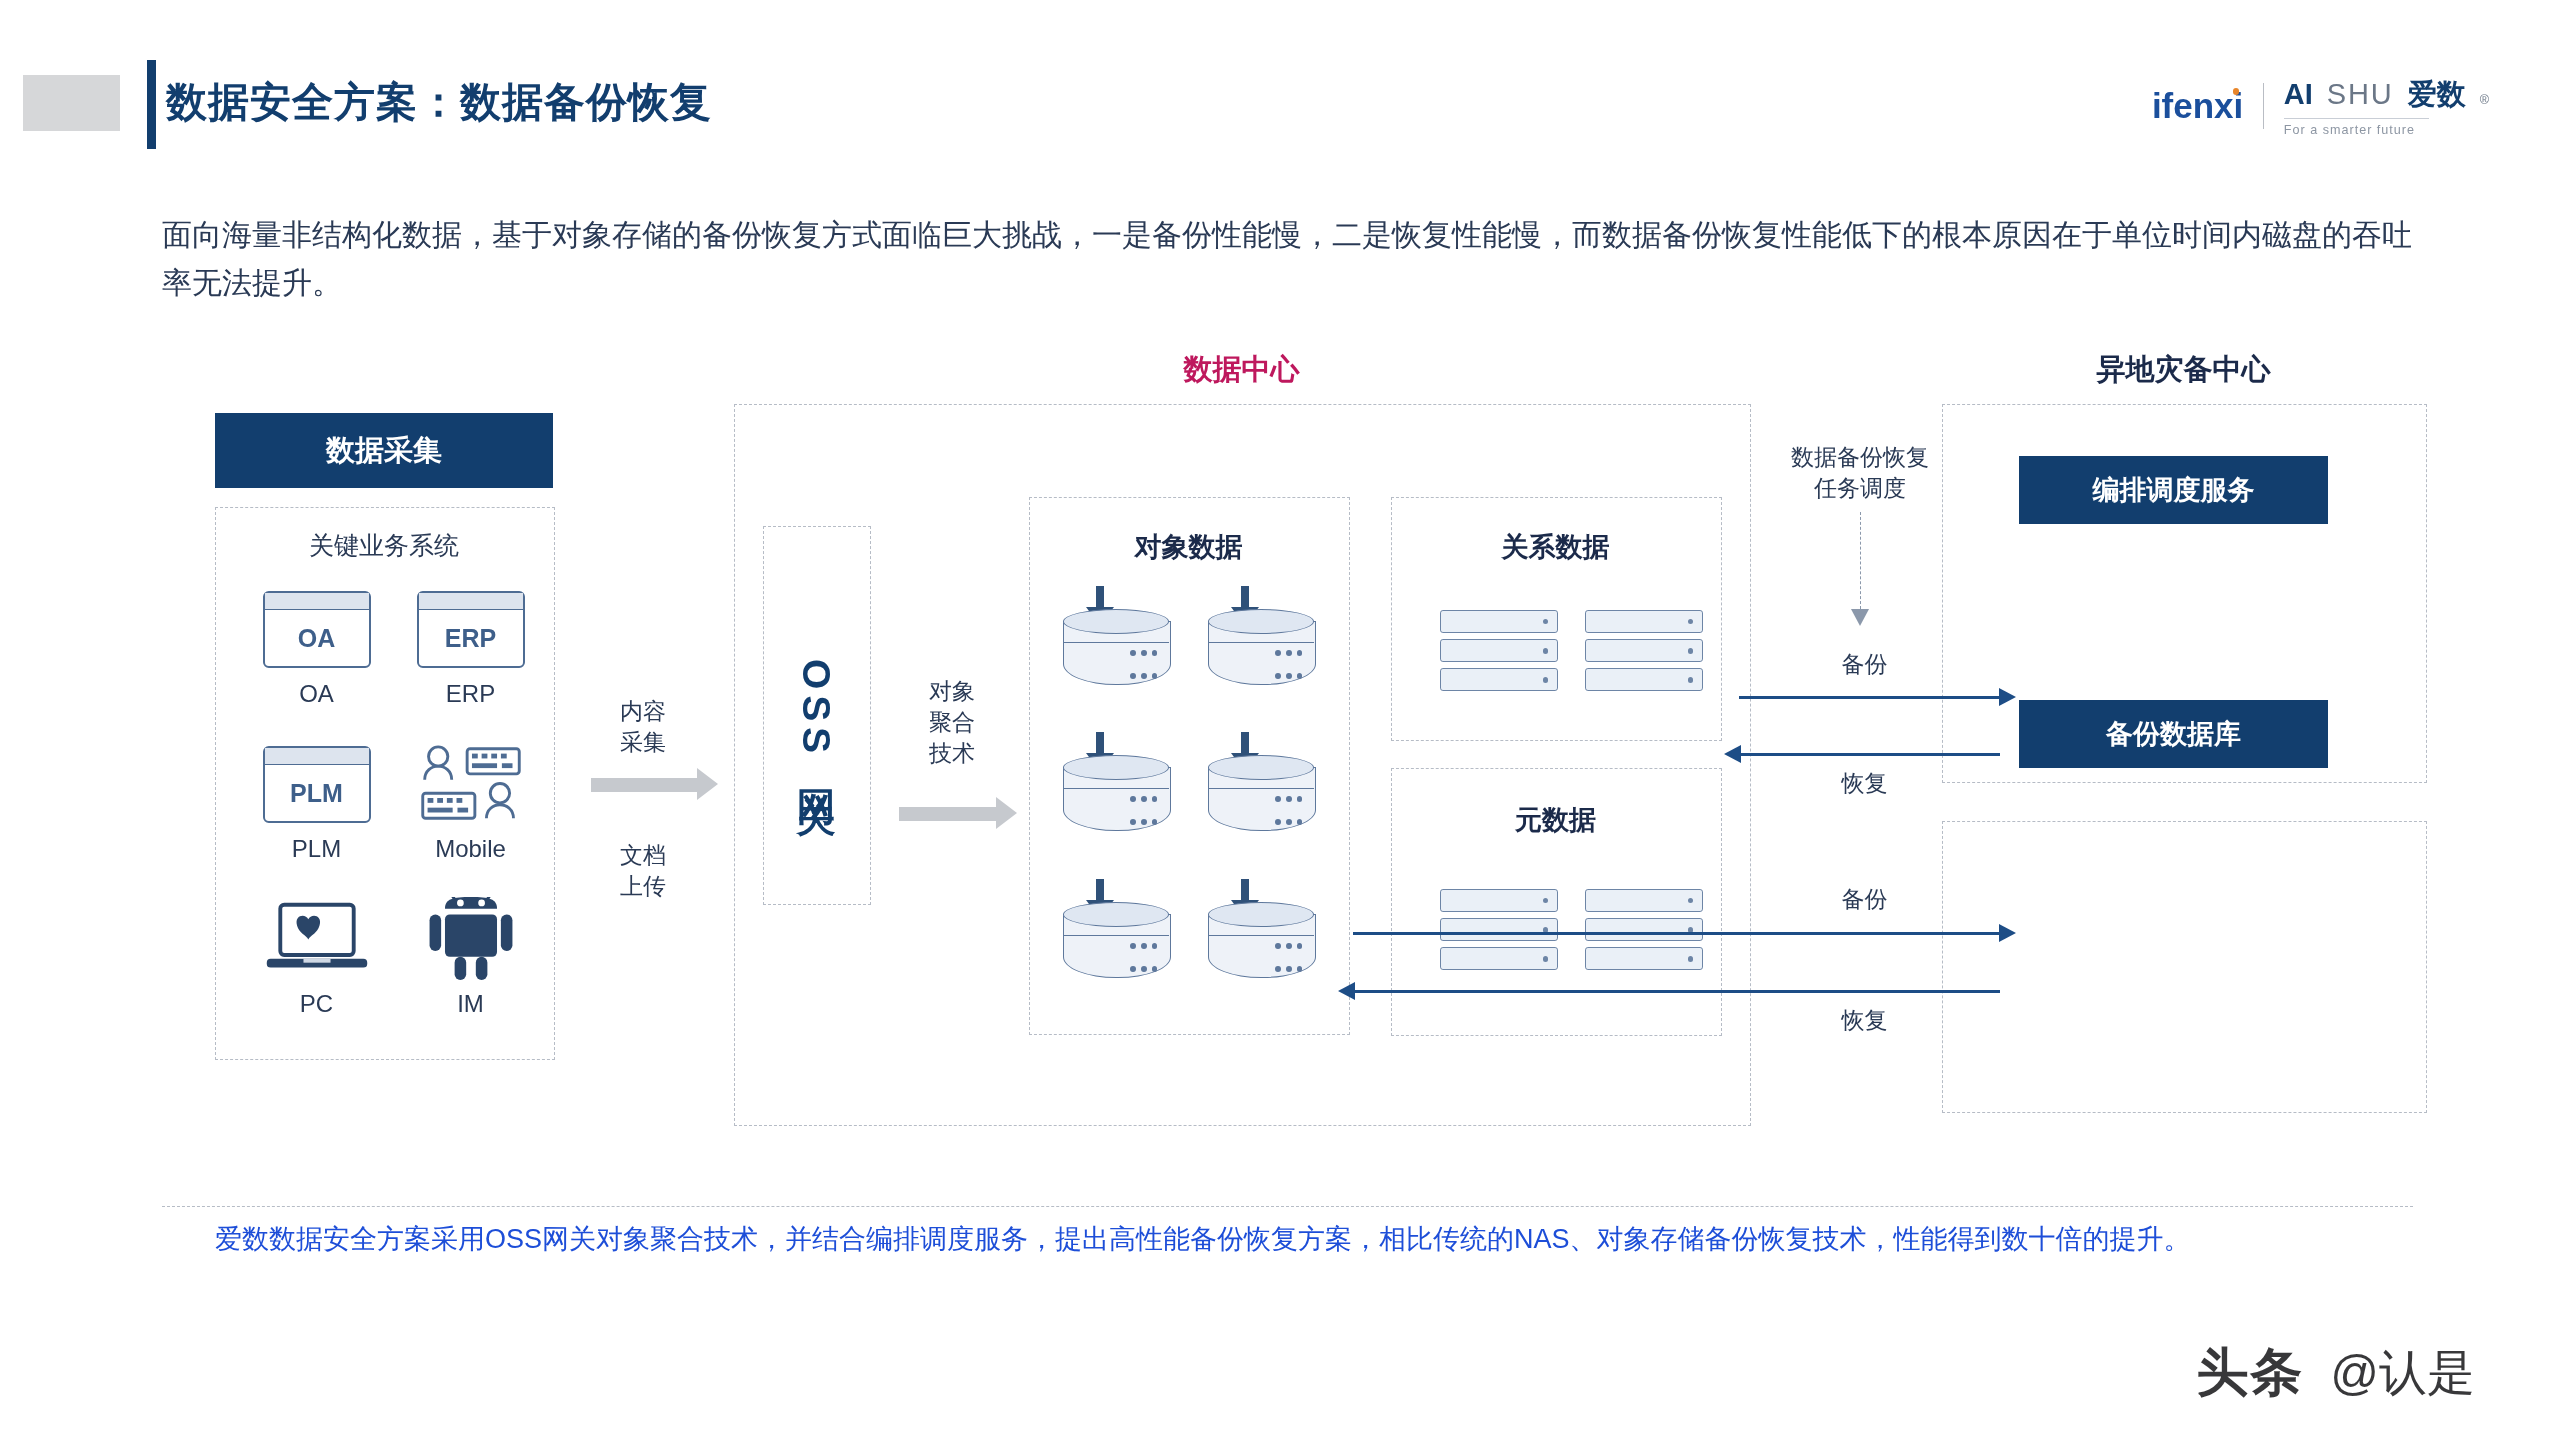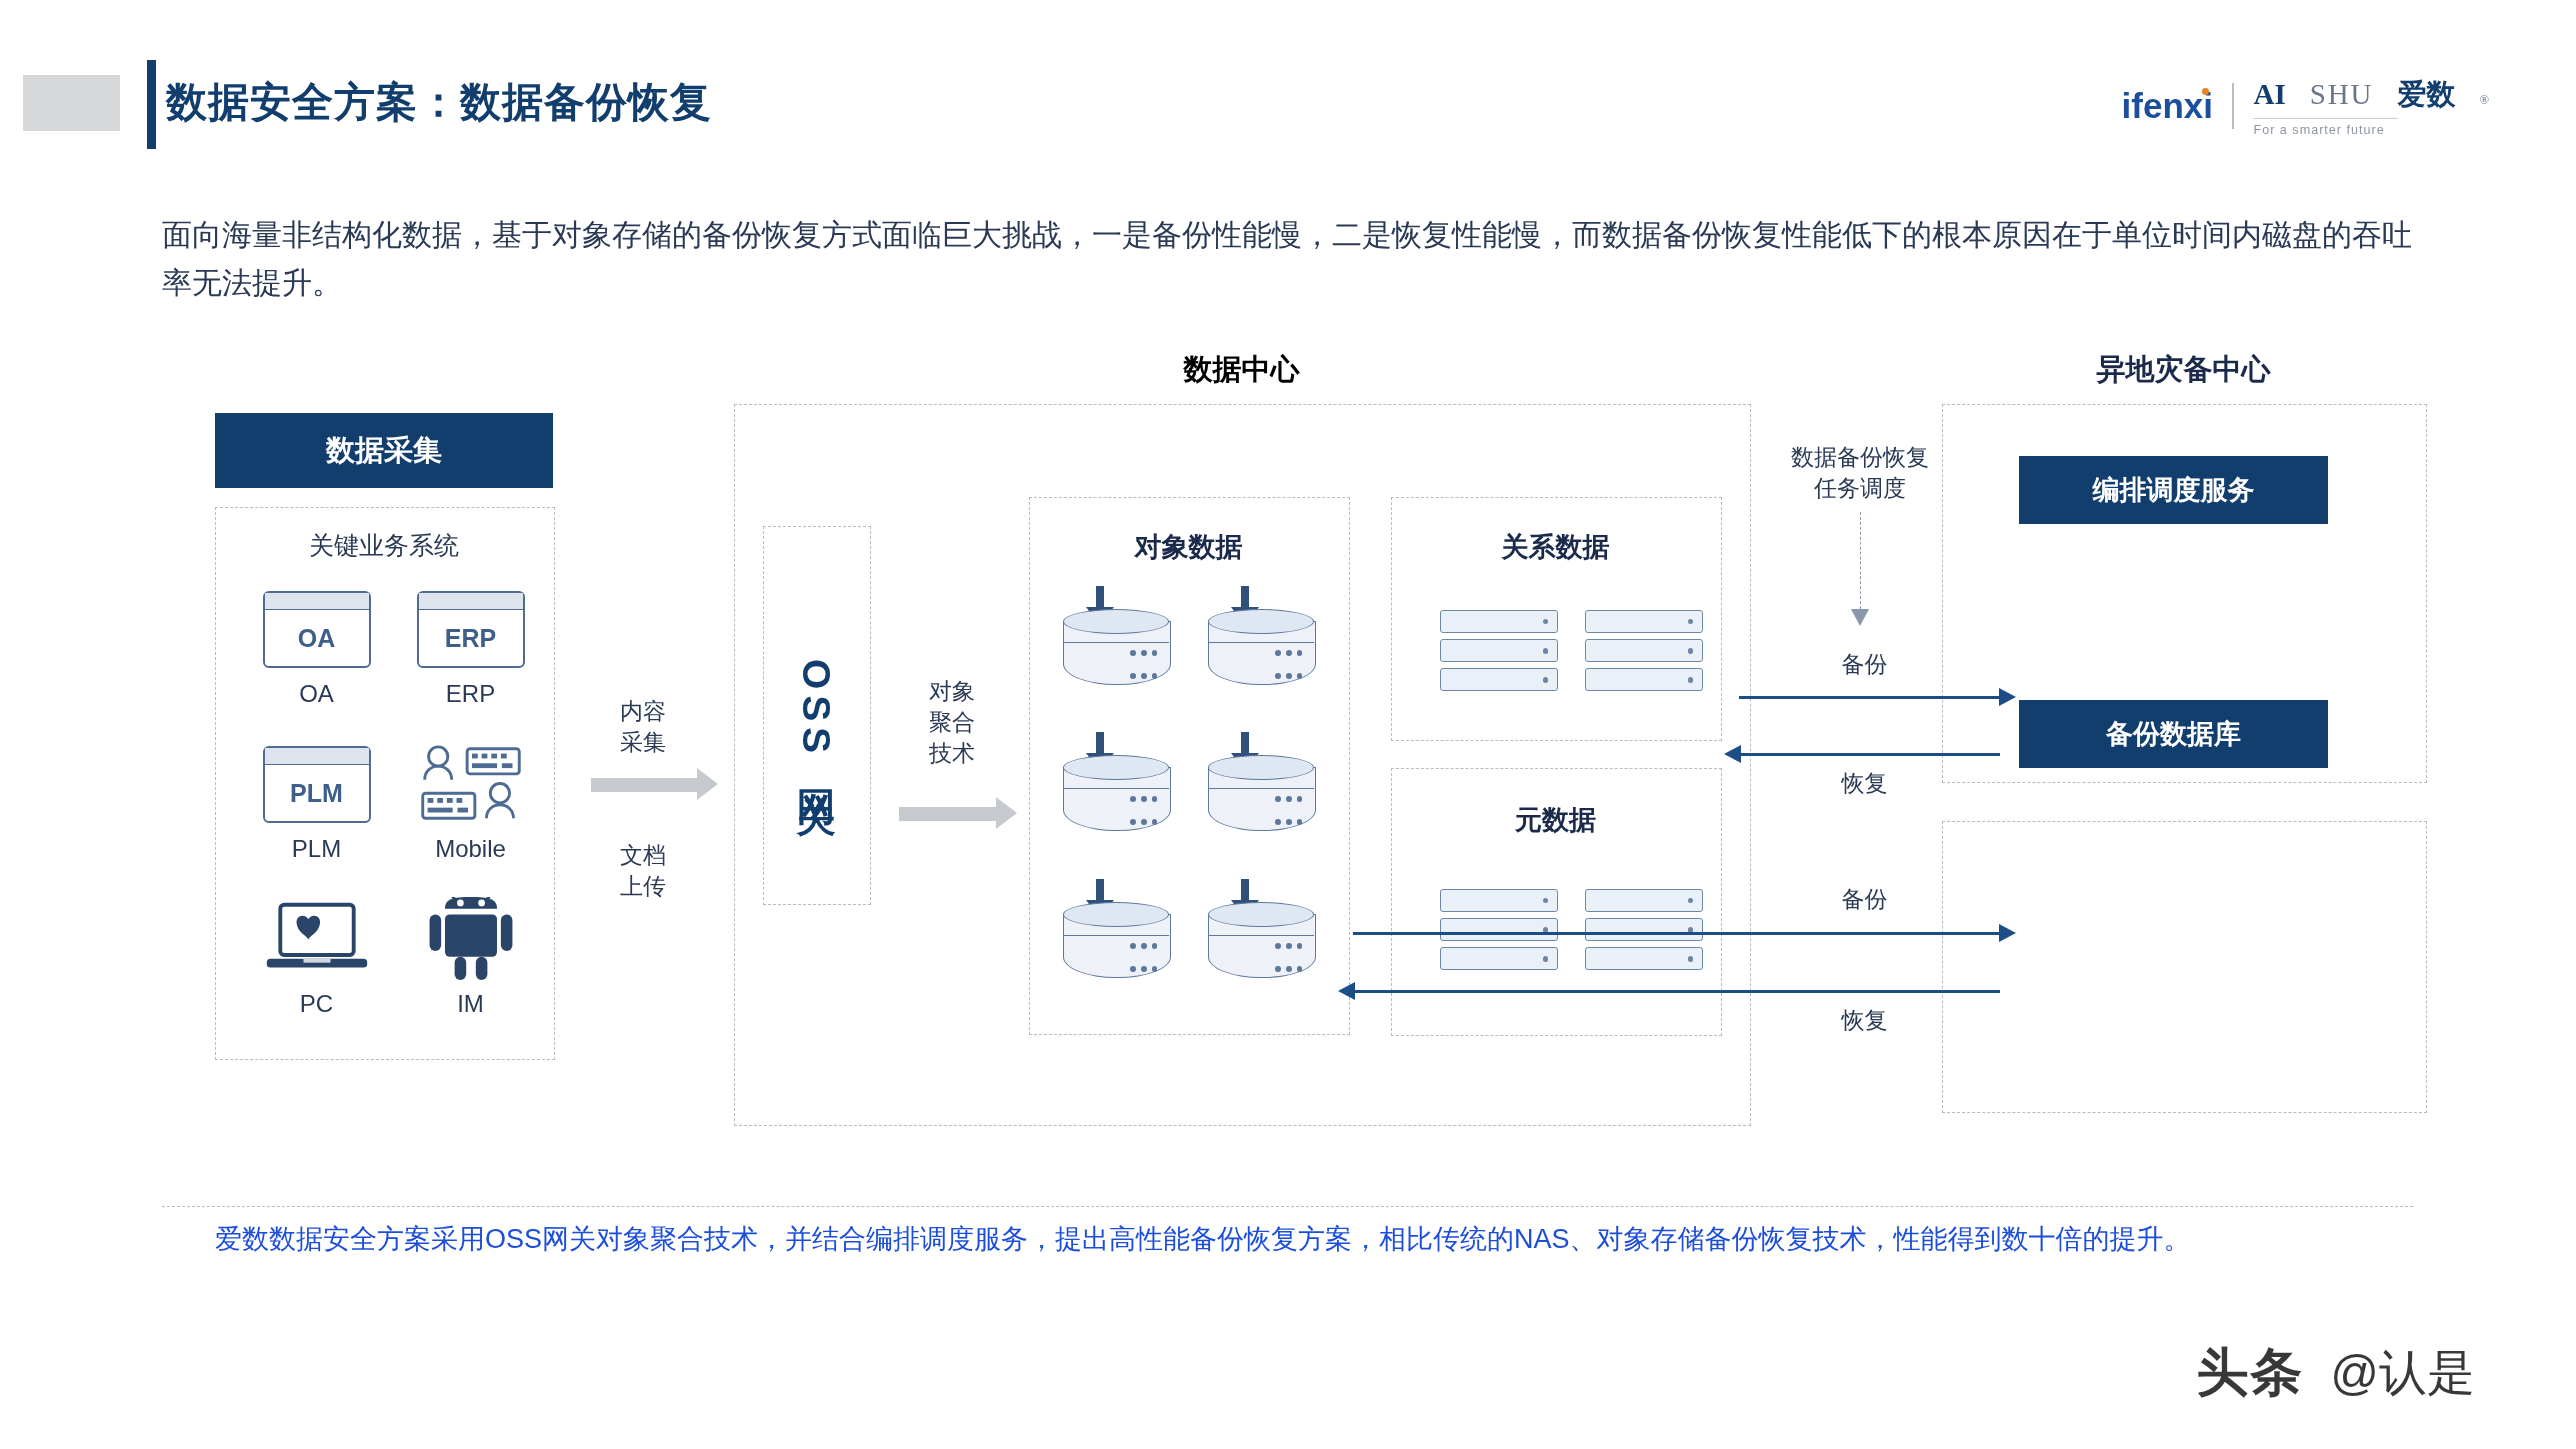--- a/index.html
+++ b/index.html
@@ -16,21 +16,21 @@
   
   .hdr-gray{position:absolute;left:23px;top:75px;width:97px;height:56px;background:#d6d7d9;}
   .hdr-bar{position:absolute;left:147px;top:60px;width:8.7px;height:89px;background:#123e6e;}
   .hdr-title{position:absolute;left:166px;top:75px;font-size:41px;font-weight:bold;color:#123e6e;letter-spacing:1px;}
 
   .logo-wrap{position:absolute;right:87px;top:75px;display:flex;align-items:center;gap:19.3px;}
   .logo-ifenxi{font-size:35px;font-weight:bold;color:#1b4f9c;letter-spacing:0px;position:relative;}
   .logo-ifenxi .dot{position:absolute;right:3.9px;top:1.9px;width:6.8px;height:6.8px;border-radius:50%;background:#e8852a;}
   .logo-div{width:1.9px;height:46px;background:#b9bdc4;}
   .logo-aishu{display:flex;flex-direction:column;align-items:flex-start;}
-  .aishu-row{display:flex;align-items:baseline;gap:24px;font-family:Liberation Serif, serif;}
+  .aishu-row{display:flex;align-items:baseline;gap:14px;}
   .aishu-ai{font-size:29px;font-weight:bold;color:#123e6e;}
   .aishu-shu{font-size:29px;color:#6b7787;letter-spacing:1.9px;}
   .aishu-cn{font-size:29px;font-weight:bold;color:#123e6e;}
   .aishu-reg{font-size:12.6px;color:#6b7787;vertical-align:super;}
   .aishu-tag{font-size:12.6px;color:#8d96a3;letter-spacing:1px;margin-top:3.9px;}
   .aishu-line{width:145px;height:1px;background:#c9ced6;margin-top:2.9px;}
 
   
   .intro{position:absolute;left:162px;top:211px;width:2251px;font-size:30px;line-height:1.6;color:#2a3a55;}
 
@@ -58,21 +58,21 @@
   .arrow-grey{position:absolute;background:#c6c9ce;height:13.5px;}
   .arrow-grey:after{content:"";position:absolute;right:-21px;top:-9.7px;border-left:21px solid #c6c9ce;border-top:16.4px solid transparent;border-bottom:16.4px solid transparent;}
 
   
   .oss-box{position:absolute;left:763px;top:159px;width:106px;height:377px;border:1.4px dashed #b6bcc6;}
   .oss-text{position:absolute;left:763px;top:159px;width:106px;height:377px;display:flex;align-items:center;justify-content:center;
     font-size:39px;font-weight:bold;color:#123e6e;writing-mode:vertical-rl;letter-spacing:5.8px;}
 
   
   .dc-box{position:absolute;left:734px;top:37px;width:1015px;height:720px;border:1.4px dashed #b6bcc6;}
-  .dc-title{position:absolute;left:734px;top:-17.4px;width:1015px;text-align:center;font-size:29px;font-weight:bold;color:#000000;background:#fff;}
+  .dc-title{position:absolute;left:734px;top:-17.4px;width:1015px;text-align:center;font-size:29px;font-weight:bold;color:#be185d;background:#fff;}
   .dc-title span{background:#fff;padding:0 15.5px;}
 
   .obj-box{position:absolute;left:1029px;top:130px;width:319px;height:536px;border:1.4px dashed #b6bcc6;}
   .rel-box{position:absolute;left:1391px;top:130px;width:329px;height:242px;border:1.4px dashed #b6bcc6;}
   .meta-box{position:absolute;left:1391px;top:401px;width:329px;height:266px;border:1.4px dashed #b6bcc6;}
 
   
   .dr-title{position:absolute;left:1942px;top:-17.4px;width:483px;text-align:center;font-size:29px;font-weight:bold;color:#1b2a4a;}
   .dr-b1{position:absolute;left:1942px;top:37px;width:483px;height:377px;border:1.4px dashed #b6bcc6;}
   .dr-b2{position:absolute;left:1942px;top:454px;width:483px;height:290px;border:1.4px dashed #b6bcc6;}

